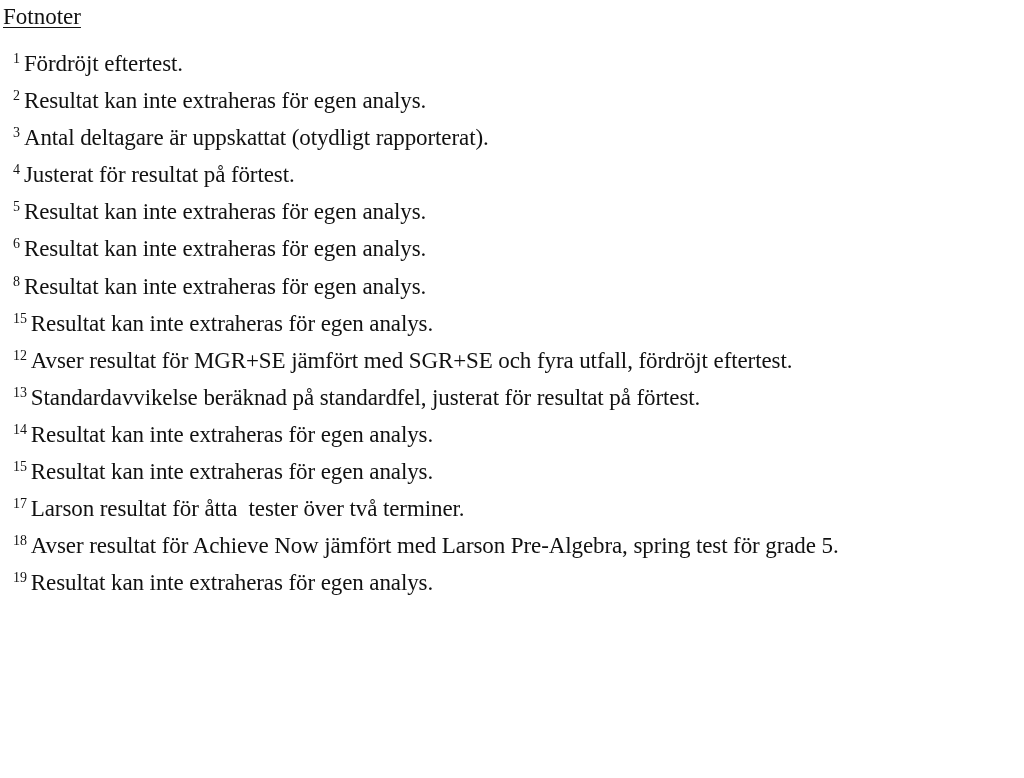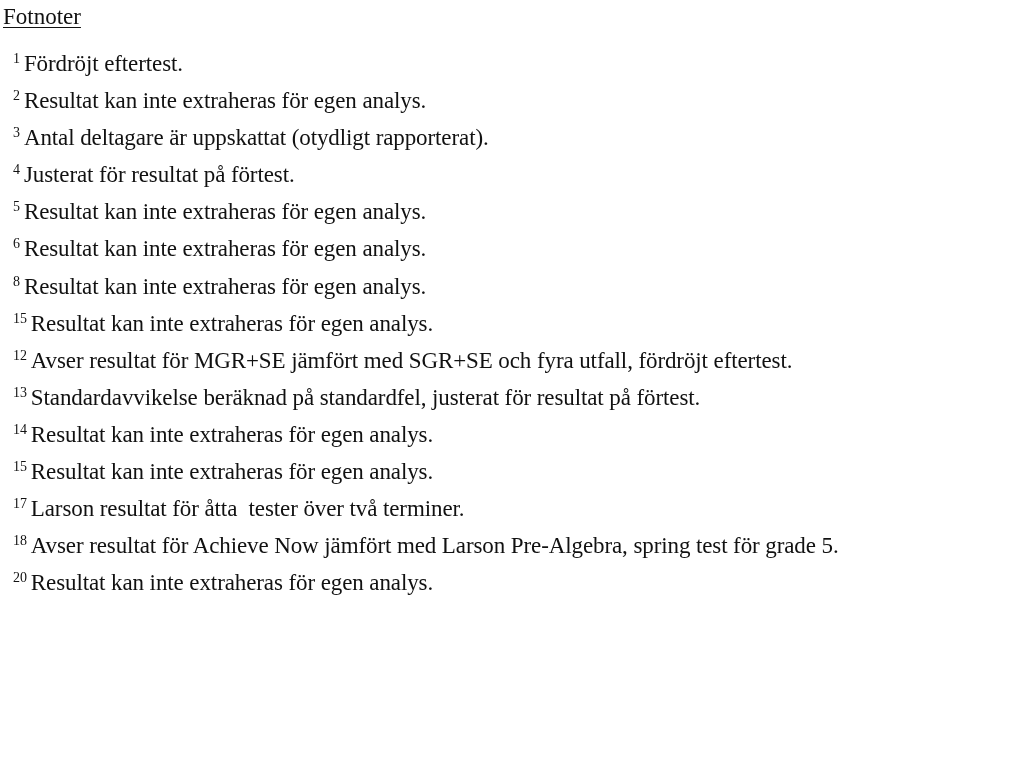--- a/index.html
+++ b/index.html
@@ -66,15 +66,15 @@
     <li class="note"><sup>5</sup><span>Resultat kan inte extraheras för egen analys.</span></li>
     <li class="note"><sup>6</sup><span>Resultat kan inte extraheras för egen analys.</span></li>
     <li class="note"><sup>8</sup><span>Resultat kan inte extraheras för egen analys.</span></li>
     <li class="note"><sup>15</sup><span>Resultat kan inte extraheras för egen analys.</span></li>
     <li class="note"><sup>12</sup><span>Avser resultat för MGR+SE jämfört med SGR+SE och fyra utfall, fördröjt eftertest.</span></li>
     <li class="note"><sup>13</sup><span>Standardavvikelse beräknad på standardfel, justerat för resultat på förtest.</span></li>
     <li class="note"><sup>14</sup><span>Resultat kan inte extraheras för egen analys.</span></li>
     <li class="note"><sup>15</sup><span>Resultat kan inte extraheras för egen analys.</span></li>
     <li class="note"><sup>17</sup><span style="white-space: pre;">Larson resultat för åtta  tester över två terminer.</span></li>
     <li class="note"><sup>18</sup><span>Avser resultat för Achieve Now jämfört med Larson Pre-Algebra, spring test för grade 5.</span></li>
-    <li class="note"><sup>20</sup><span>Resultat kan inte extraheras för egen analys.</span></li>
+    <li class="note"><sup>19</sup><span>Resultat kan inte extraheras för egen analys.</span></li>
   </ul>
 </div>
 
 </body></html>

